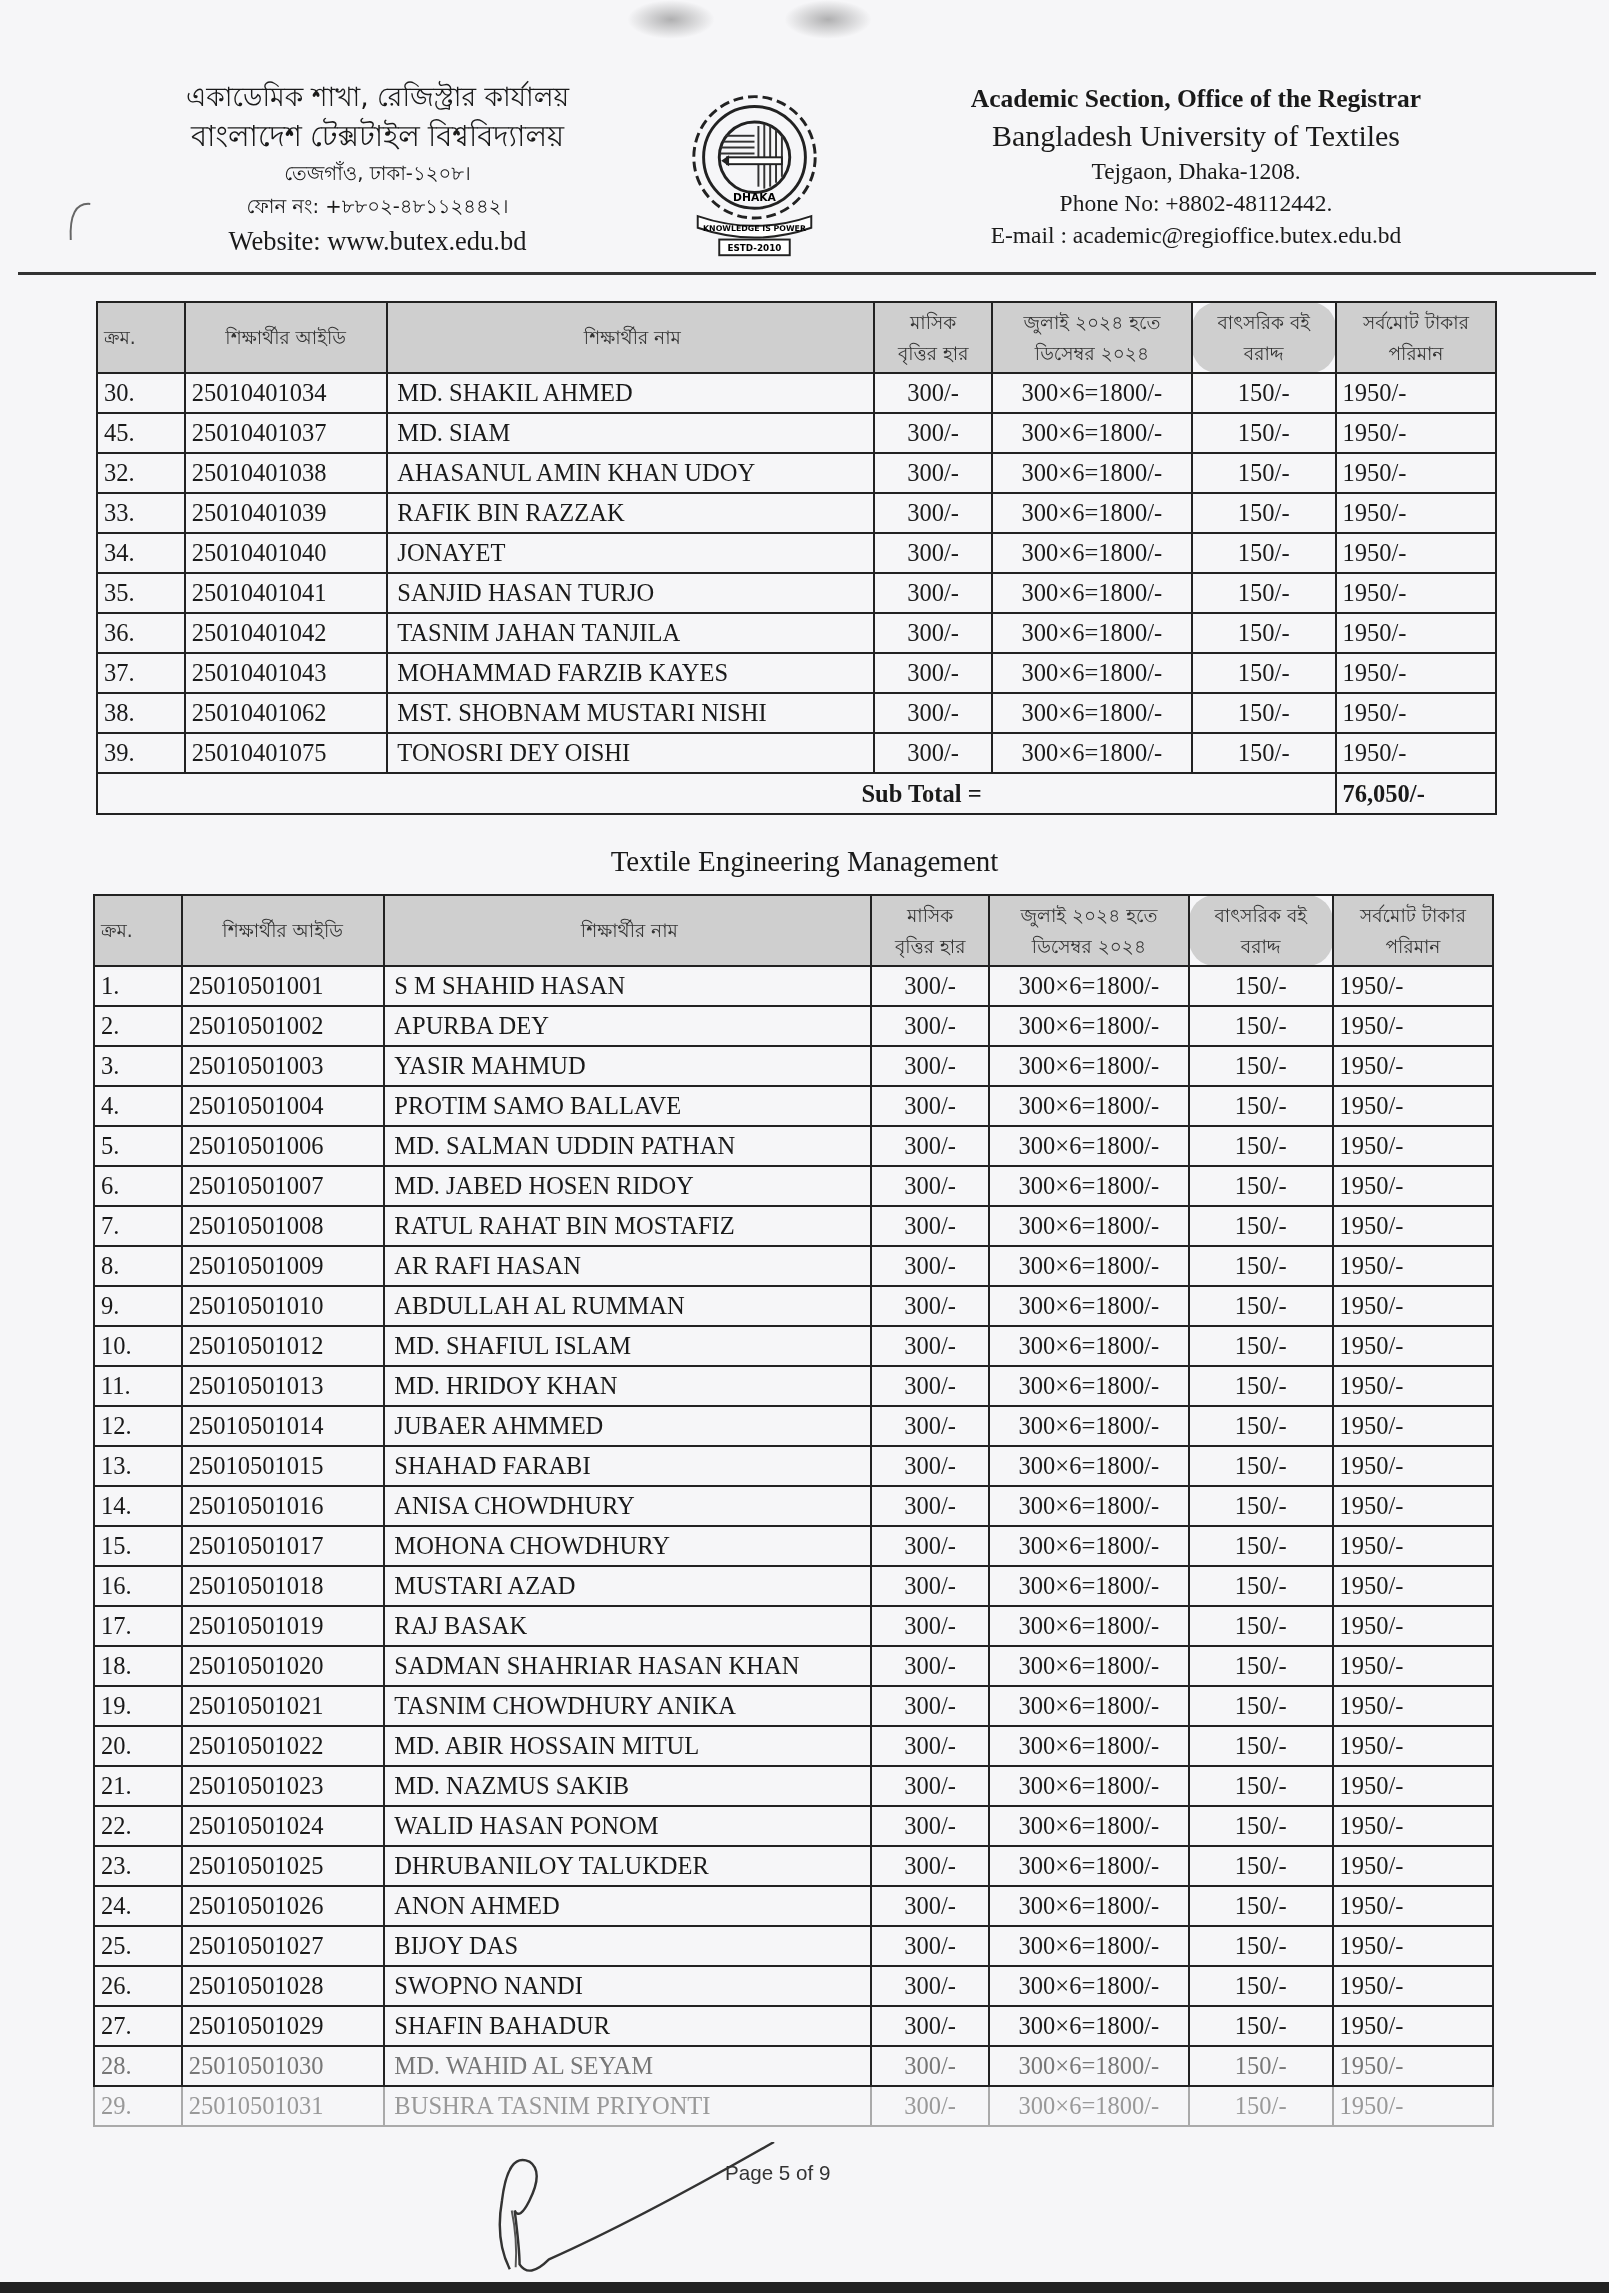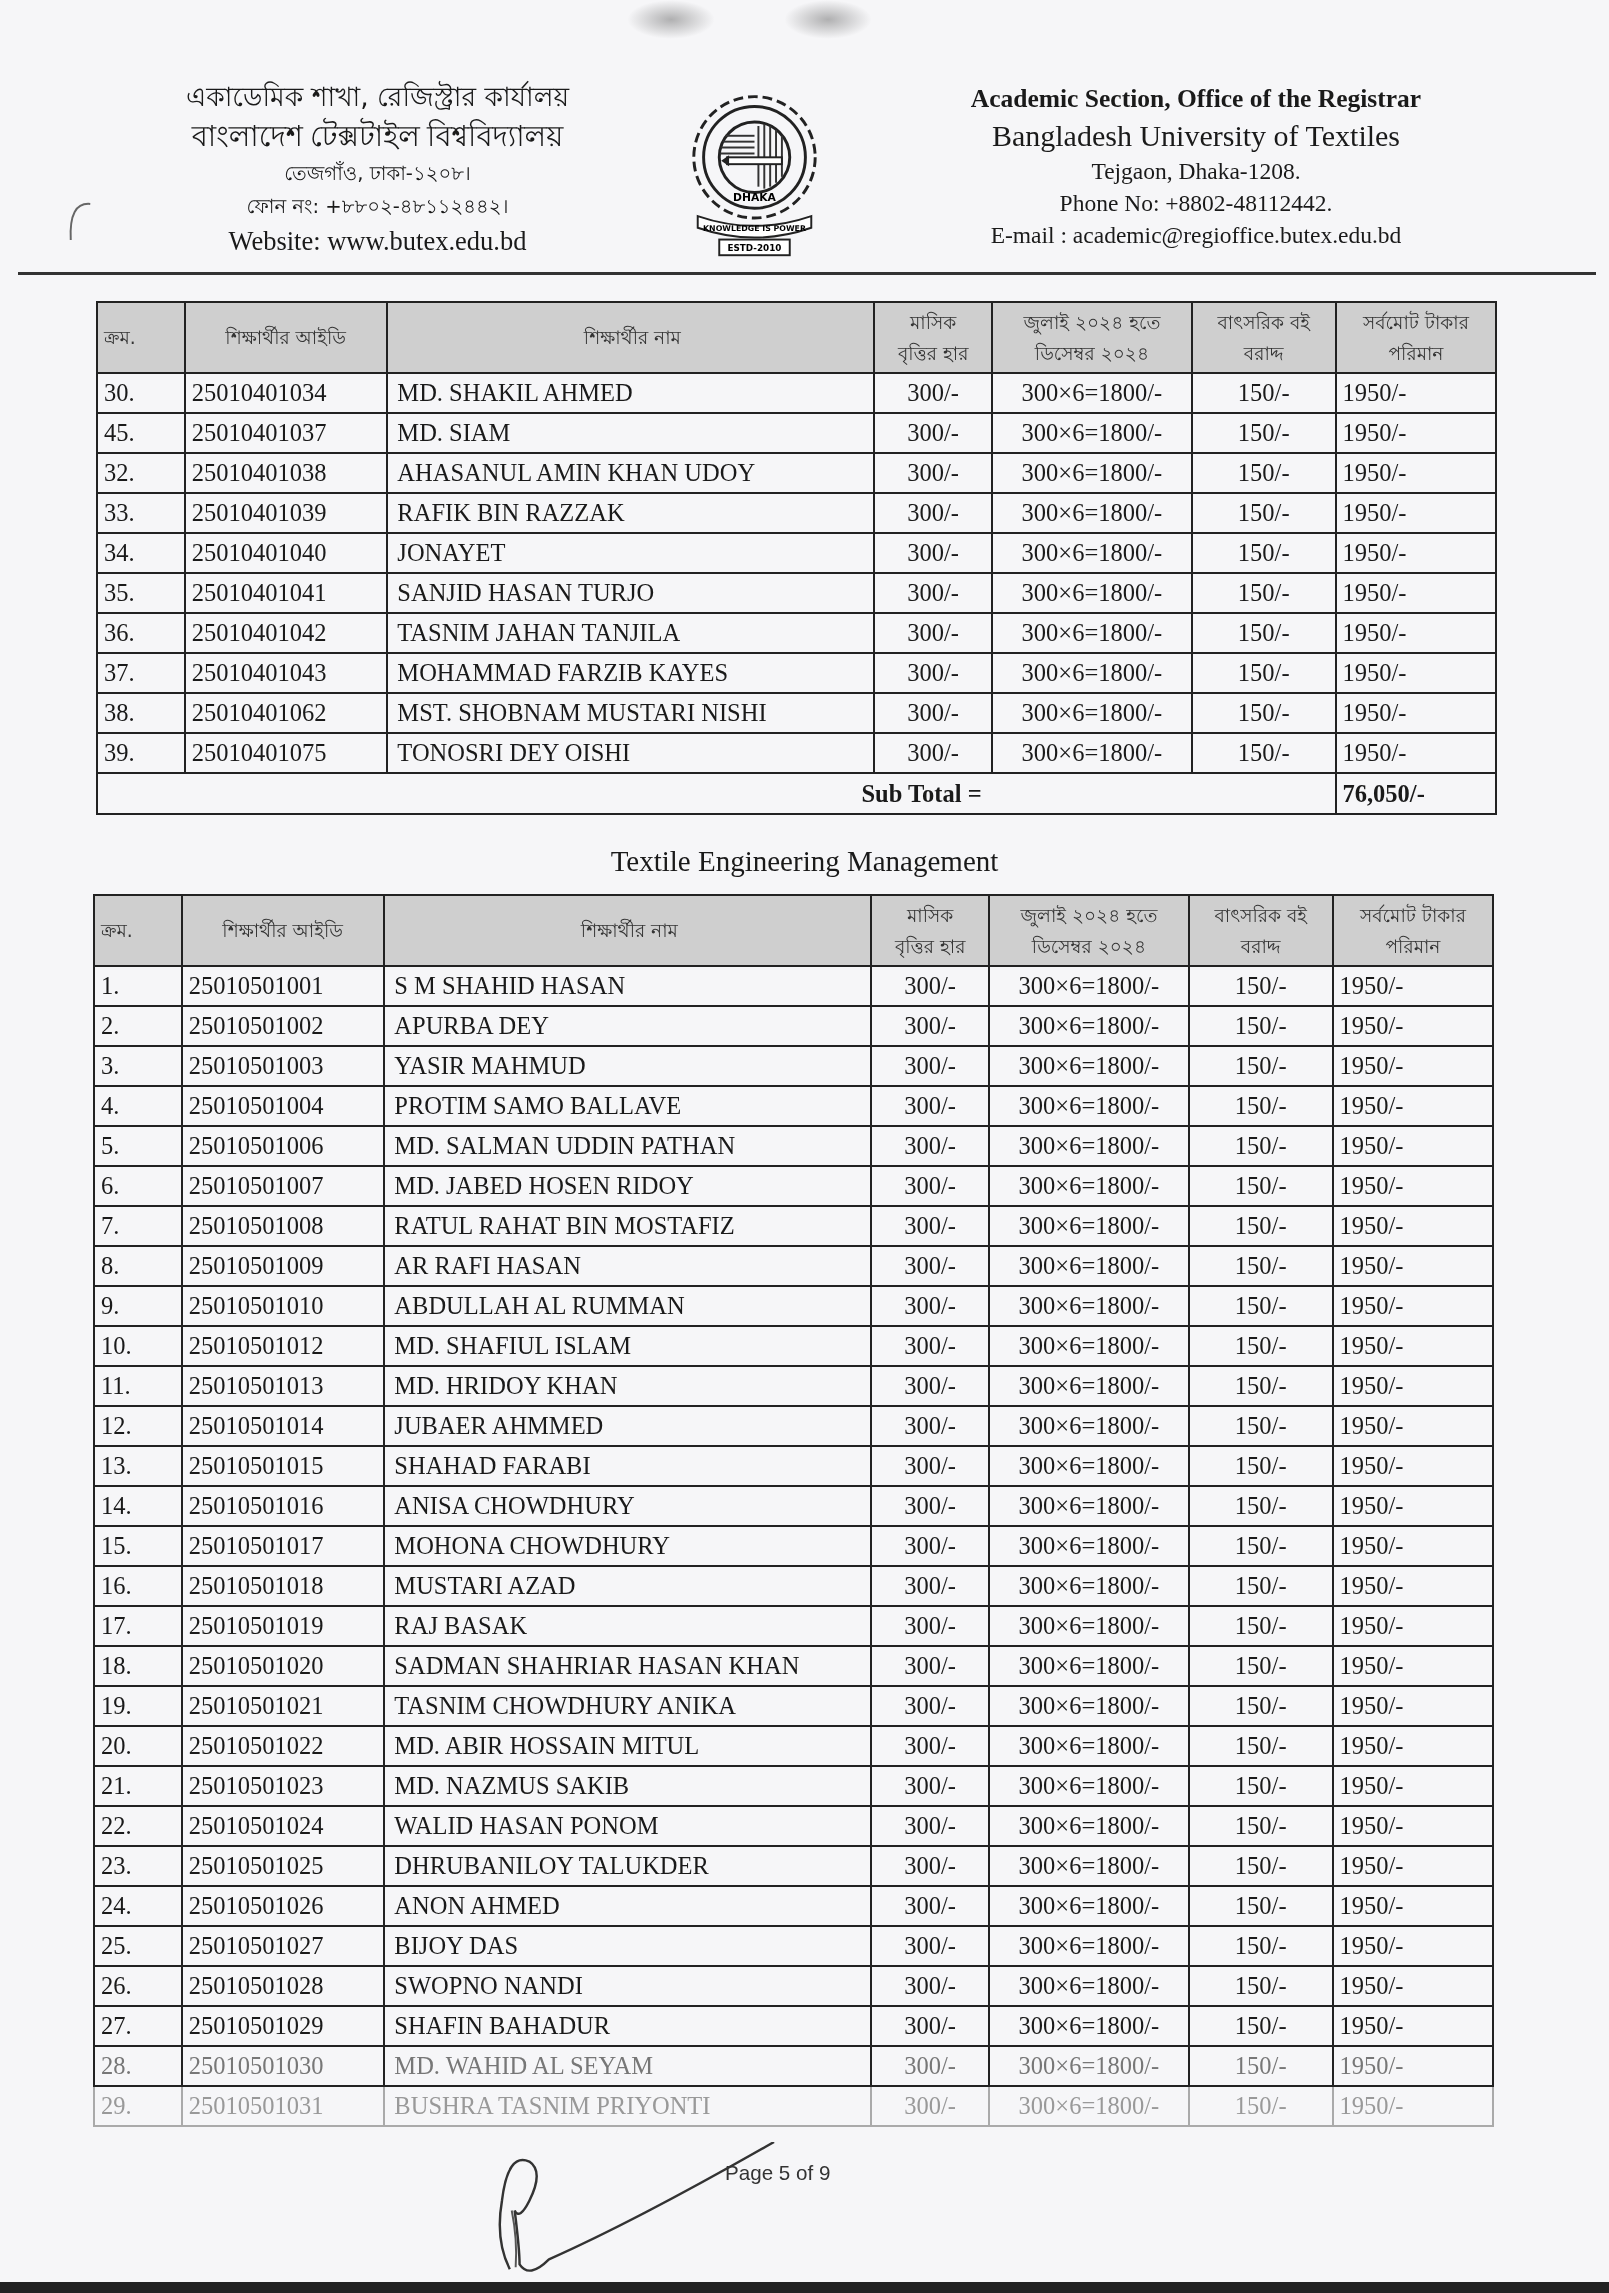--- a/index.html
+++ b/index.html
@@ -11,21 +11,21 @@
     color: #1a1a1a;
   }
   .scan-smudge {
     position: absolute; top: 0; width: 88px; height: 39px;
     background: radial-gradient(ellipse at center, rgba(90,90,90,0.45), rgba(90,90,90,0) 70%);
   }
   
   .hdr { position: absolute; top: 69px; left: 0; width: 1609px; height: 206px; }
   .hdr-bn { position: absolute; left: 147px; top: 7.8px; width: 461px; text-align: center; }
   .hdr-bn .l1 { font-family: "DejaVu Sans", sans-serif; font-size: 26.5px; line-height: 39px; }
-  .hdr-bn .l2 { font-family: Liberation Serif, serif; font-size: 29px; line-height: 41px; }
+  .hdr-bn .l2 { font-family: Liberation Sans, sans-serif; font-size: 29px; line-height: 41px; }
   .hdr-bn .l3, .hdr-bn .l4 { font-family: "DejaVu Sans", sans-serif; font-size: 19.6px; line-height: 33px; text-align: center; }
   .hdr-bn .l5 { font-size: 26.5px; line-height: 37px; }
   .hdr-en { position: absolute; left: 902px; top: 11.8px; width: 588px; text-align: center; }
   .hdr-en .l1 { font-weight: bold; font-size: 25.5px; line-height: 35px; }
   .hdr-en .l2 { font-weight: normal; font-size: 30px; line-height: 39px; }
   .hdr-en .l3, .hdr-en .l4, .hdr-en .l5 { font-size: 23.5px; line-height: 32px; }
   .logo { position: absolute; left: 676px; top: 9.8px; width: 157px; height: 186px; }
   .hdr-rule { position: absolute; top: 272px; left: 17.6px; width: 1578px; height: 2.9px; background: #333; }
 
   
@@ -38,21 +38,21 @@
   table.grid th {
     background: #cfcfcf; font-weight: normal;
     font-family: "DejaVu Sans", sans-serif; font-size: 18.6px; line-height: 31px;
     height: 69px; color: #333;
   }
   .c-sl { width: 74px; text-align: left; }
   .c-id { width: 188px; }
   .c-name { width: 470px; text-align: left; padding-left: 9.8px !important; }
   .c-rate { width: 104px; text-align: center; }
   .c-calc { width: 186px; text-align: center; }
-  .c-book { width: 130px; text-align: center; }
+  .c-book { width: 130px; text-align: center; border-radius: 26px; }
   .c-total { width: 147px; }
   tr.subtotal td { font-weight: bold; height: 39px; }
   tr.faded td { color: #777; }
   tr.faded2 td { color: #999; border-color: #aaa; }
 
   .section-title {
     position: absolute; top: 845px; left: 0; width: 1609px; text-align: center;
     font-weight: normal; font-size: 29px;
   }
   #tbl1 { top: 301px; left: 96px; }

